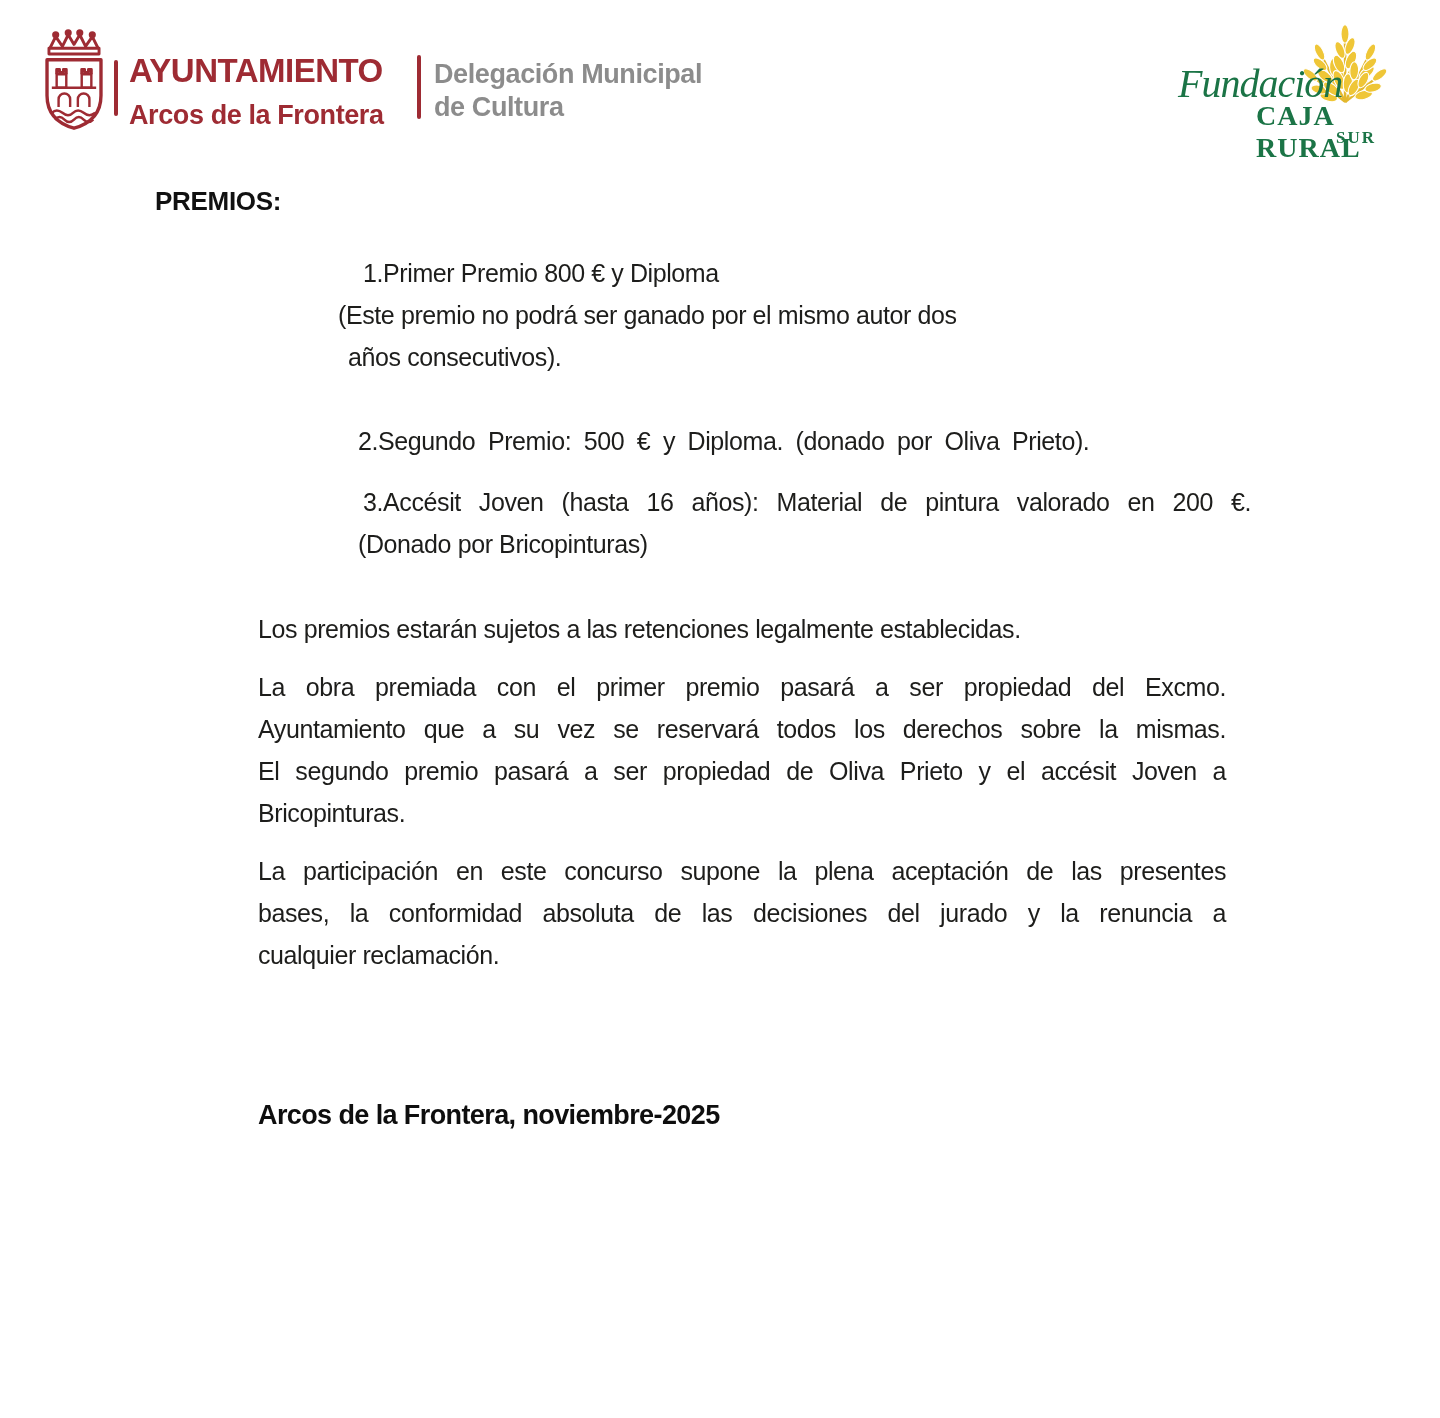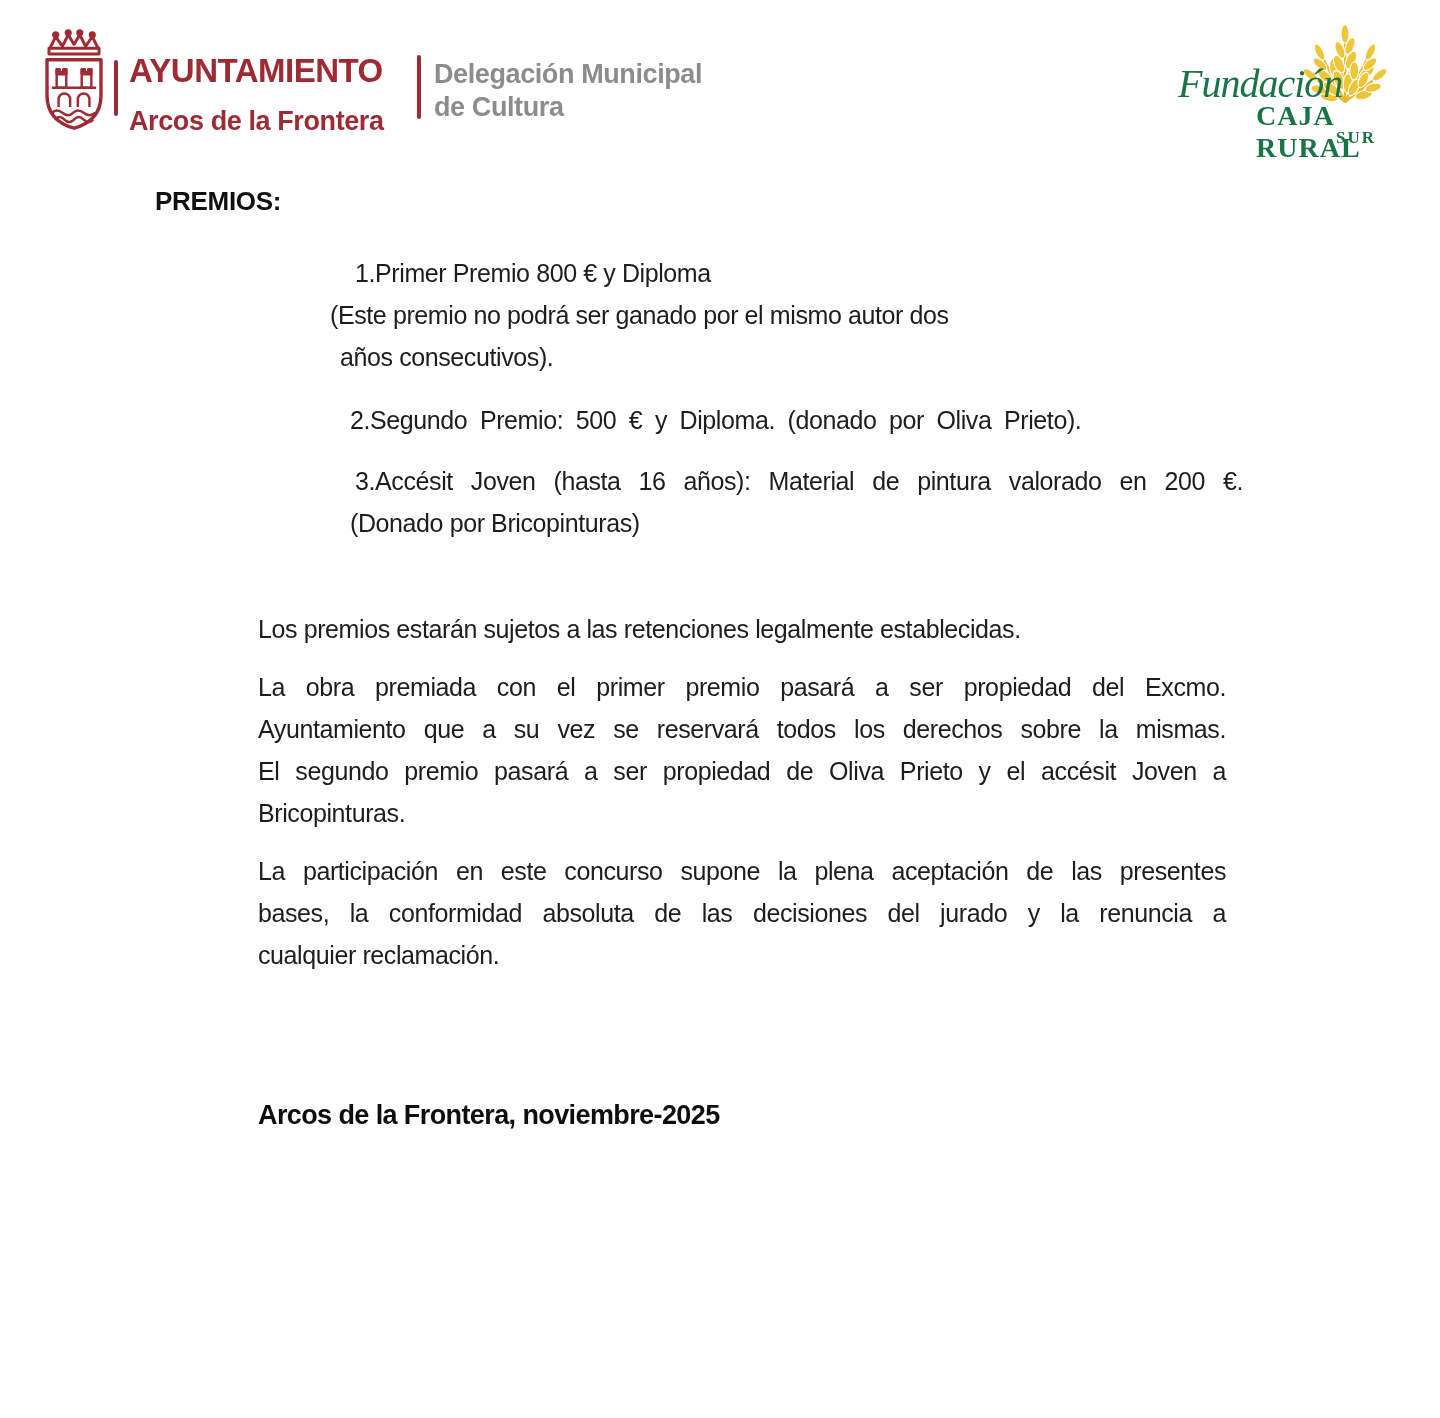--- a/index.html
+++ b/index.html
@@ -24,21 +24,21 @@
   .vbar{width:4px;background:var(--maroon);border-radius:2px;}
   .bar1{position:absolute;left:114px;top:60px;height:56px;}
   .bar2{position:absolute;left:417px;top:55px;height:64px;}
   .ayto-text{position:absolute;left:129px;top:53px;}
   .ayto-name{
     font-size:33px;font-weight:800;color:var(--maroon);
     letter-spacing:-0.5px;line-height:36px;
   }
   .ayto-place{
     font-size:27px;font-weight:600;color:var(--maroon);
-    letter-spacing:-0.4px;line-height:31px;margin-top:17px;
+    letter-spacing:-0.4px;line-height:31px;margin-top:11px;
   }
   .dept-text{position:absolute;left:434px;top:58px;}
   .dept-line{
     font-size:27px;font-weight:700;color:var(--gray);
     letter-spacing:-0.4px;line-height:33px;
   }
   
   .logo-right{position:absolute;left:1160px;top:12px;width:270px;height:130px;}
   .wheat{position:absolute;left:120px;top:2px;width:130px;height:92px;}
   .fund-word1{
@@ -55,33 +55,33 @@
   .fund-word3{
     position:absolute;left:176px;top:116px;
     font-family:"Liberation Serif", serif;
     font-weight:700;font-size:17px;color:var(--green);letter-spacing:2px;
   }
   
   .doc-heading{
     position:absolute;left:155px;top:186px;
     font-size:26px;font-weight:800;letter-spacing:-0.3px;color:#111;
   }
-  .prizes{position:absolute;left:268px;top:252px;width:975px;}
+  .prizes{position:absolute;left:276px;top:252px;width:975px;}
   .paras{position:absolute;left:258px;top:608px;width:968px;}
   .line{
     font-size:25px;line-height:42px;
     letter-spacing:-0.4px;color:var(--ink);
   }
   .j{text-align:justify;text-align-last:justify;}
   .ws{word-spacing:6px;}
   .ml62{margin-left:62px;}
   .ml72{margin-left:72px;}
   .ml82{margin-left:82px;}
   .ml87{margin-left:87px;}
-  .prize2{margin-top:21px;}
+  .prize2{margin-top:42px;}
   .prize3{margin-top:19px;}
   .para + .para{margin-top:16px;}
   .closing{
     position:absolute;left:258px;top:1100px;
     font-size:27px;font-weight:800;letter-spacing:-0.6px;color:#0e0e0e;
     border-bottom:3px solid #0e0e0e;padding-bottom:11px;
     display:inline-block;
   }
 </style>
 </head>

